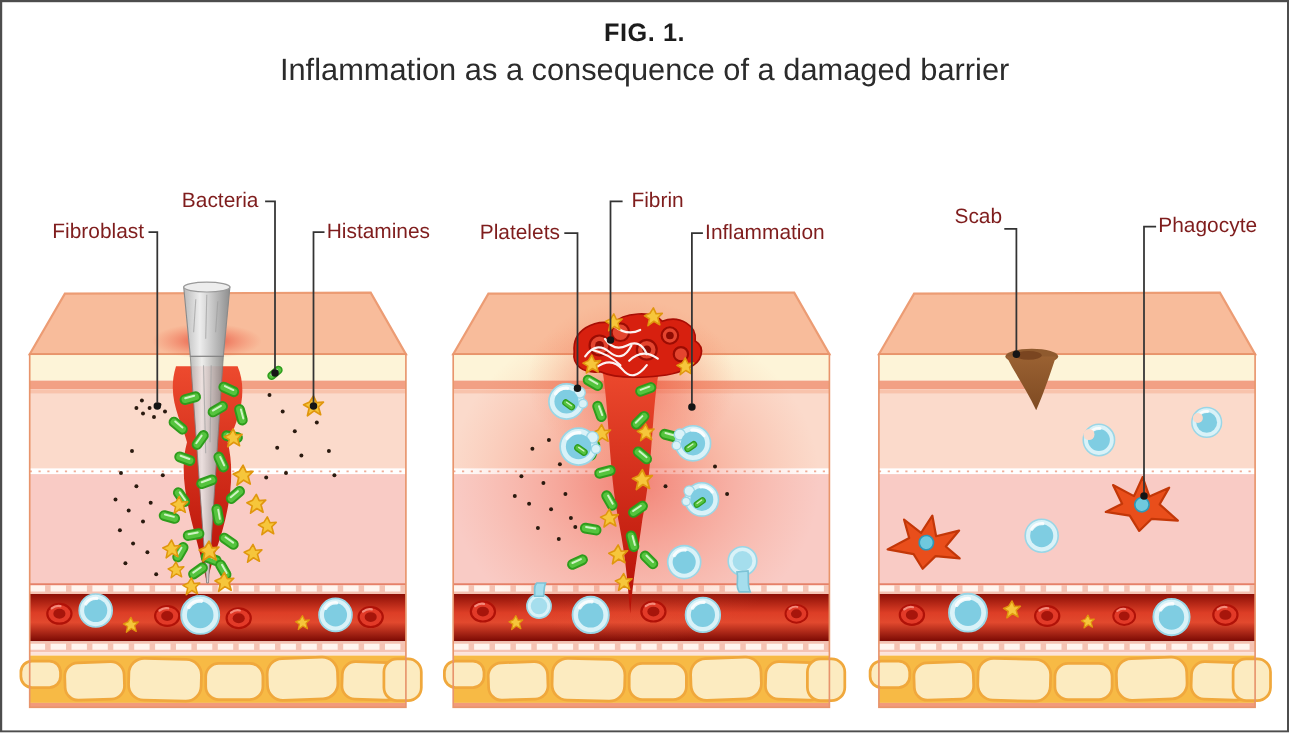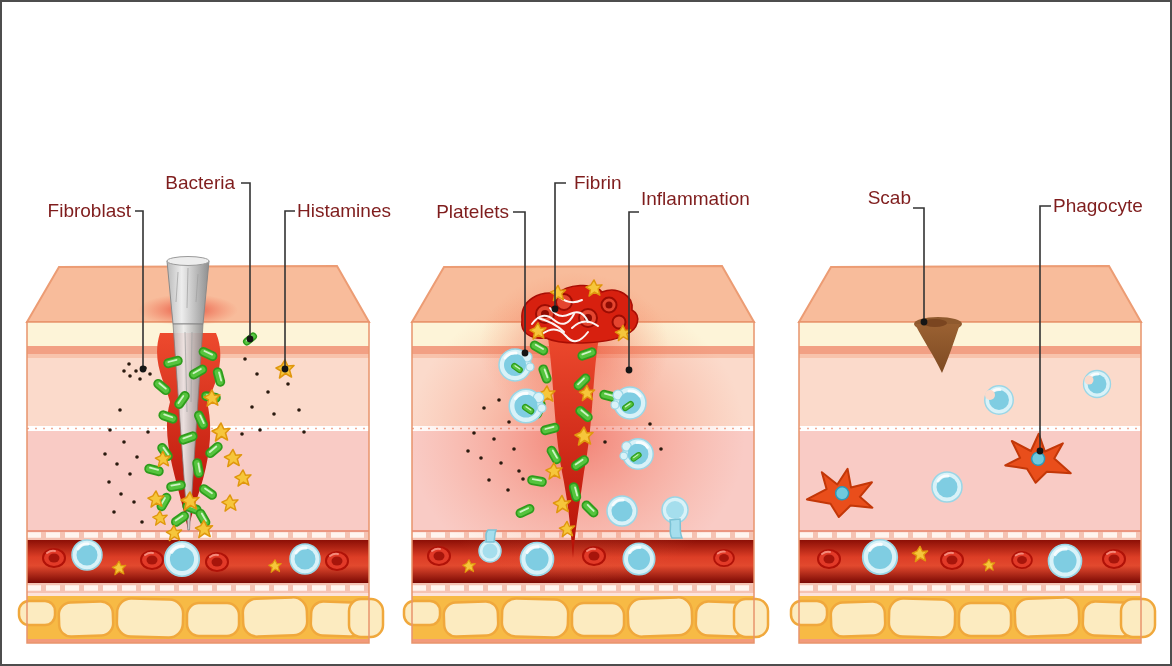--- a/index.html
+++ b/index.html
@@ -9,20 +9,24 @@
   .fig-label{font-size:23px;font-weight:700;letter-spacing:.5px;margin-bottom:5px;}
   .fig-title{font-size:28px;font-weight:400;color:#2b2b2b;}
   .ann{position:absolute;font-size:19px;color:#7f1d1d;white-space:nowrap;line-height:22px;}
   svg{position:absolute;left:0;top:0;}
 </style>
 </head>
 <body>
 
 <div id="figure">
 
+  <div class="caption">
+    <div class="fig-label">FIG. 1.</div>
+    <div class="fig-title">Inflammation as a consequence of a damaged barrier</div>
+  </div>
 
   <svg width="1168" height="662" viewBox="0 0 1168 662">
     <defs>
       <linearGradient id="vesselGrad" x1="0" y1="0" x2="0" y2="1">
         <stop offset="0" stop-color="#8C0F06"></stop>
           <stop offset="0.4" stop-color="#DD3E26"></stop>
         <stop offset="0.6" stop-color="#E2492E"></stop>
           <stop offset="1" stop-color="#7A0903"></stop>
       </linearGradient>
       <linearGradient id="woundGrad" x1="0" y1="0" x2="0" y2="1">
@@ -371,16 +375,16 @@
           <circle cx="1038" cy="449" r="3.4" fill="#151515" stroke="none"></circle>
         </g>
     </g>
   </svg>
 
   <div class="ann" style="right:1039px;top:198px">Fibroblast</div>
   <div class="ann" style="right:935px;top:170px">Bacteria</div>
   <div class="ann" style="left:295px;top:198px">Histamines</div>
   <div class="ann" style="right:661px;top:199px">Platelets</div>
   <div class="ann" style="left:572px;top:170px">Fibrin</div>
-  <div class="ann" style="left:639px;top:186px">Inflammation</div>
+  <div class="ann" style="left:639px;top:199px">Inflammation</div>
   <div class="ann" style="right:259px;top:185px">Scab</div>
   <div class="ann" style="left:1051px;top:193px">Phagocyte</div>
 </div>
 
 </body></html>

